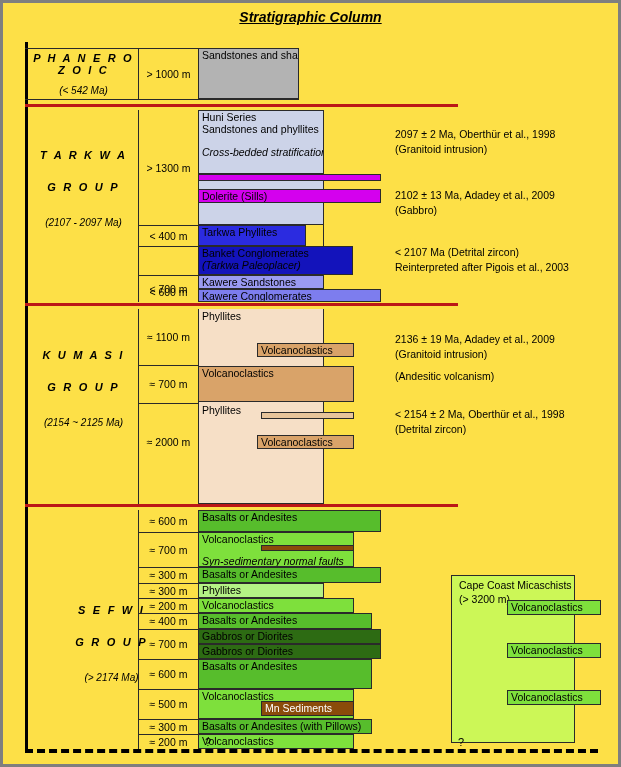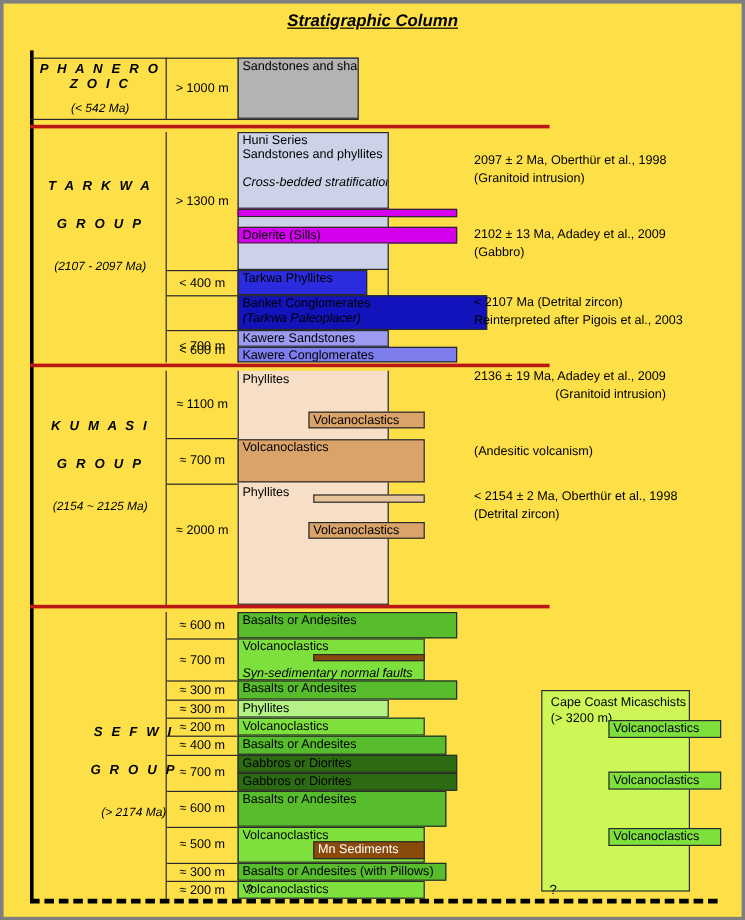--- a/index.html
+++ b/index.html
@@ -127,21 +127,21 @@
   <div class="abs bar noborder" style="left:195px;top:178px;width:126px;height:8px;background:#ccd3e8;border-left:1px solid #2a2a2a;border-right:1px solid #2a2a2a;"></div>
 
   <div class="abs bar" style="left:195px;top:186px;width:183px;height:14px;background:#d400ee;">
     <span>Dolerite (Sills)</span>
   </div>
   <div class="abs bar noborder" style="left:195px;top:200px;width:126px;height:22px;background:#ccd3e8;border-left:1px solid #2a2a2a;border-right:1px solid #2a2a2a;border-bottom:1px solid #2a2a2a;"></div>
 
   <div class="abs bar" style="left:195px;top:222px;width:108px;height:21px;background:#2b2be0;">
     <span>Tarkwa Phyllites</span>
   </div>
-  <div class="abs bar" style="left:195px;top:243px;width:208px;height:29px;background:#1313bb;">
+  <div class="abs bar" style="left:195px;top:243px;width:155px;height:29px;background:#1313bb;">
     <div>Banket Conglomerates</div>
     <div class="it">(Tarkwa Paleoplacer)</div>
   </div>
   <div class="abs bar" style="left:195px;top:272px;width:126px;height:14px;background:#9b9bf2;">
     <span>Kawere Sandstones</span>
   </div>
   <div class="abs bar" style="left:195px;top:286px;width:183px;height:13px;background:#7d7dee;">
     <span>Kawere Conglomerates</span>
   </div>
 
@@ -193,21 +193,21 @@
     <span>Volcanoclastics</span>
   </div>
   <div class="abs" style="left:199px;top:401px;font-size:10.5px;">
     <span>Phyllites</span>
   </div>
   <div class="abs bar" style="left:258px;top:409px;width:93px;height:7px;background:#e7c49a;"></div>
   <div class="abs bar" style="left:254px;top:432px;width:97px;height:14px;background:#d9a369;">
     <span>Volcanoclastics</span>
   </div>
 
-  <div class="abs anno" style="left:392px;top:304px;text-align:right;">
+  <div class="abs anno" style="left:392px;top:329px;">
     <div>2136 ± 19 Ma, Adadey et al., 2009</div>
     <div>(Granitoid intrusion)</div>
   </div>
   <div class="abs anno" style="left:392px;top:366px;">
     <div>(Andesitic volcanism)</div>
   </div>
   <div class="abs anno" style="left:392px;top:404px;">
     <div>&lt; 2154 ± 2 Ma, Oberthür et al., 1998</div>
     <div>(Detrital zircon)</div>
   </div>

